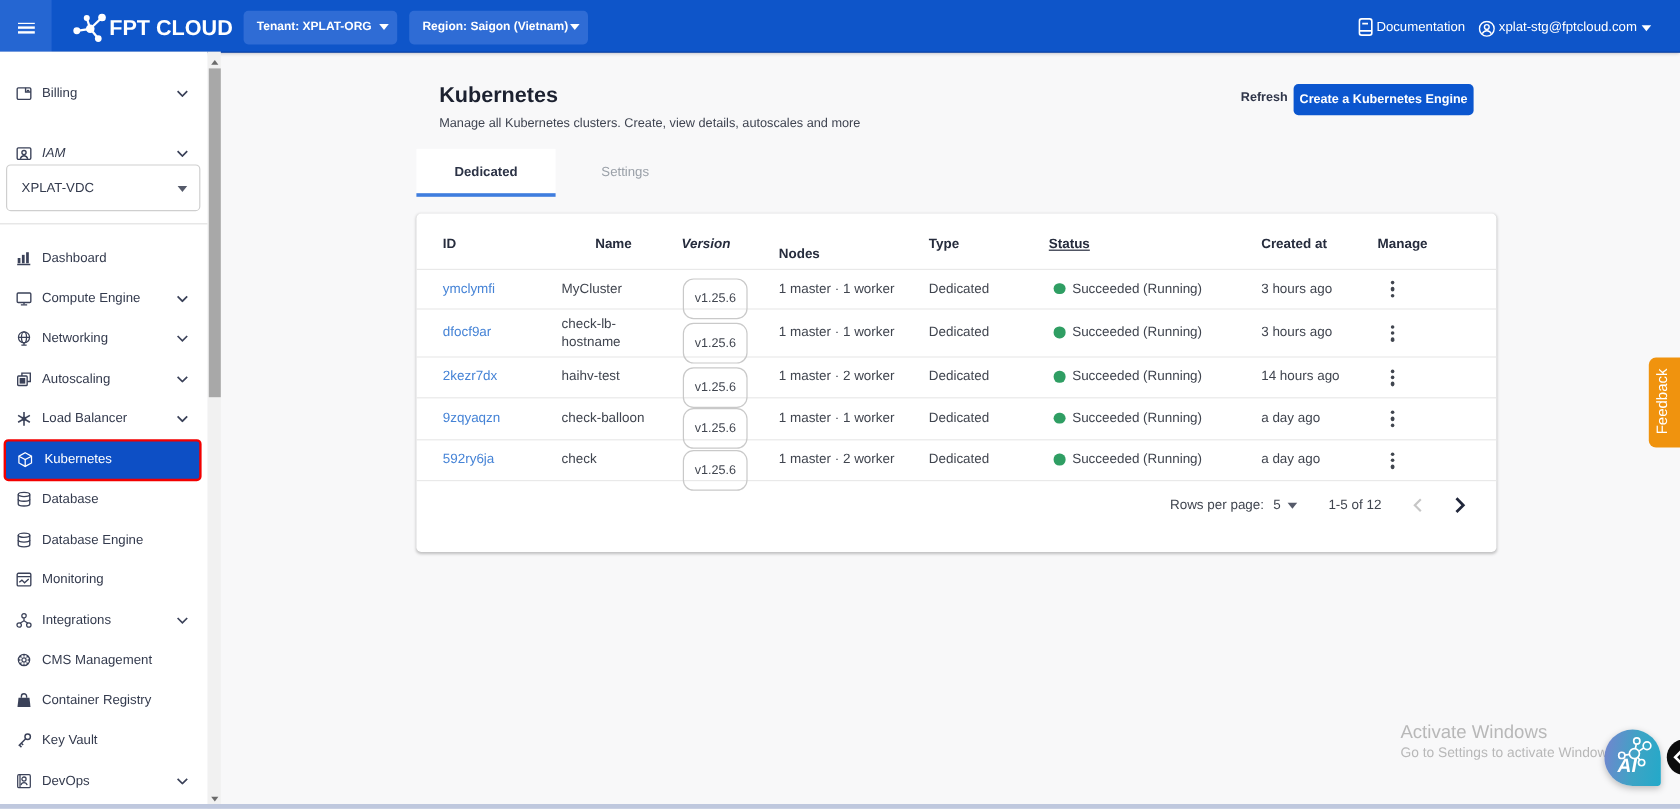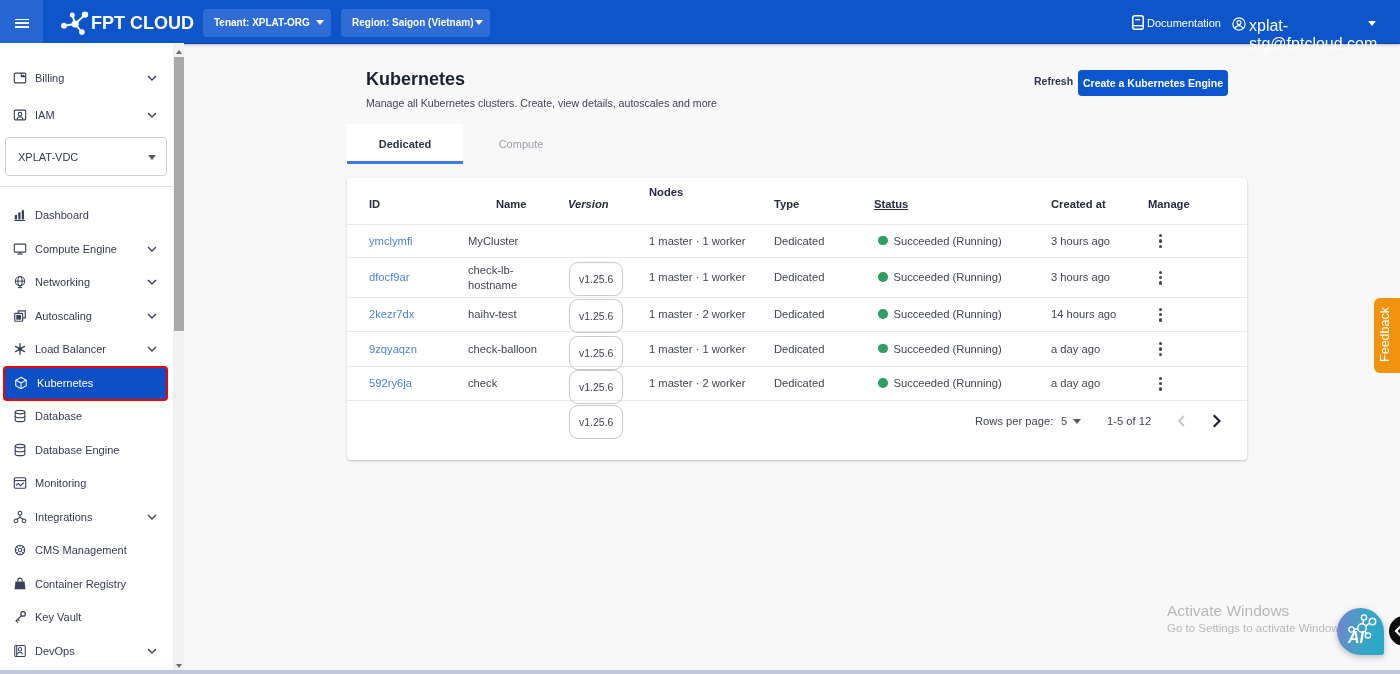--- a/index.html
+++ b/index.html
@@ -40,21 +40,21 @@
 
 #tab1 { position:absolute; left:347px; top:124px; width:116px; height:40px; background:#fff; font-size:11px; font-weight:bold; color:#2b3245; text-align:center; line-height:40px; }
 #tab2 { position:absolute; left:463px; top:124px; width:116px; height:40px; font-size:11px; color:#9aa0a8; text-align:center; line-height:40px; }
 #tabline { position:absolute; left:347px; top:161px; width:116px; height:3px; background:#3f7dde; }
 
 #card { position:absolute; left:347px; top:178px; width:900px; height:282px; background:#fff; border-radius:4px; box-shadow:0 1px 3px rgba(0,0,0,0.14), 0 1px 2px rgba(0,0,0,0.10); }
 .th { position:absolute; font-size:11.2px; font-weight:bold; color:#262c3d; white-space:nowrap; }
 .td { position:absolute; font-size:11.2px; color:#40454f; white-space:nowrap; display:flex; align-items:center; height:13px; }
 .tdlink { color:#4583d6; }
 .rowline { position:absolute; left:347px; width:900px; height:1px; background:#e9e9e9; }
-.pill { border:1px solid #c9c9c9; border-radius:9px; height:18px; padding:16px 9px; font-size:10.5px; color:#40454f;margin-top:30px; }
+.pill { border:1px solid #c9c9c9; border-radius:9px; height:18px; padding:16px 9px; font-size:10.5px; color:#40454f; }
 .gdot { width:9.5px; height:9.5px; border-radius:50%; background:#2f9e63; margin-right:6px; }
 .vdots { position:absolute; left:1159px; width:4px; }
 .vdots span { display:block; width:3.4px; height:3.4px; border-radius:50%; background:#41464f; margin-bottom:2.1px; }
 
 #feedback { position:absolute; left:1374px; top:298px; width:26px; height:75px; background:#f0930e; border-radius:6px 0 0 6px; }
 #feedback span { position:absolute; left:4px; top:70px; transform:rotate(-90deg); transform-origin:0 0; font-size:12.5px; color:#fff; width:67px; text-align:center; }
 
 #aw1 { position:absolute; left:1167px; top:602px; font-size:15.5px; color:rgba(125,125,125,0.52); }
 #aw2 { position:absolute; left:1167px; top:622px; font-size:11.5px; color:rgba(125,125,125,0.52); }
 
@@ -93,42 +93,42 @@
         <rect x="0.75" y="0.75" width="10.5" height="13.5" rx="2" fill="none" stroke="#fff" stroke-width="1.5"></rect>
         <line x1="3.2" y1="4.7" x2="8" y2="4.7" stroke="#fff" stroke-width="1.3"></line>
         <line x1="1" y1="10.7" x2="11" y2="10.7" stroke="#fff" stroke-width="1.4"></line>
       </svg>
     <span style="position:absolute;left:1147px;top:17px;font-size:11px;">Documentation</span>
     <svg style="position:absolute;left:1232px;top:16.5px;" width="14" height="14" viewBox="0 0 24 24">
         <circle cx="12" cy="12" r="10.5" fill="none" stroke="#fff" stroke-width="2"></circle>
         <circle cx="12" cy="9.5" r="3.4" fill="none" stroke="#fff" stroke-width="2"></circle>
         <path d="M5.5 19.2 C7 15.6 10 14.8 12 14.8 C14 14.8 17 15.6 18.5 19.2" fill="none" stroke="#fff" stroke-width="2"></path>
       </svg>
-    <span style="position:absolute;left:1249px;top:17px;font-size:16px;">xplat-stg@fptcloud.com</span>
+    <span style="position:absolute;left:1249px;top:17px;font-size:11px;">xplat-stg@fptcloud.com</span>
     <span class="caretw" style="position:absolute;left:1368px;top:21px;"></span>
   </div>
 </div>
 
 <div id="sidebar">
 
   <div class="sitem" style="top:18.5px;">
     <svg class="sicon" viewBox="0 0 16 16">
         <g fill="none" stroke="#3a4158" stroke-width="1.3">
           <rect x="1.5" y="2.5" width="13" height="11" rx="1.2"></rect>
           <path d="M9.5 2.5 v4 h5"></path>
         </g>
         <rect x="10.6" y="4.4" width="2.4" height="1.6" fill="#3a4158"></rect>
       </svg>
     <span class="stext">Billing</span>
     <svg class="schev" viewBox="0 0 10 6">
         <polyline points="1,1 5,5 9,1" fill="none" stroke="#3a4158" stroke-width="1.4"></polyline>
       </svg>
   </div>
 
-  <div class="sitem" style="top:55px;">
+  <div class="sitem" style="top:68px;font-style:italic;">
     <svg class="sicon" viewBox="0 0 16 16">
         <g fill="none" stroke="#3a4158" stroke-width="1.3">
           <rect x="1.5" y="2.5" width="13" height="11" rx="1.2"></rect>
           <circle cx="8" cy="7" r="2"></circle>
           <path d="M4.5 13 c0.6-2.2 2-3 3.5-3 s2.9 0.8 3.5 3"></path>
         </g>
       </svg>
     <span class="stext">IAM</span>
     <svg class="schev" viewBox="0 0 10 6">
         <polyline points="1,1 5,5 9,1" fill="none" stroke="#3a4158" stroke-width="1.4"></polyline>
@@ -320,30 +320,30 @@
 <div id="sbar"></div>
 <div id="sthumb"></div>
 <div class="sarrow" style="top:50px; border-bottom:4px solid #6b6b6b;"></div>
 <div class="sarrow" style="top:664px; border-top:4px solid #6b6b6b;"></div>
 
 <div id="h1">Kubernetes</div>
 <div id="subtitle">Manage all Kubernetes clusters. Create, view details, autoscales and more</div>
 <div id="refresh">Refresh</div>
 <div id="createbtn">Create a Kubernetes Engine</div>
 <div id="tab1">Dedicated</div>
-<div id="tab2">Compute</div>
+<div id="tab2">Settings</div>
 <div id="tabline"></div>
 
 <div id="card"></div>
 <div id="tablewrap">
 
   <div class="th" style="left:369px; top:198px;">ID</div>
   <div class="th" style="left:468px; top:198px;padding-left:28px;">Name</div>
   <div class="th" style="left:568px; top:198px;font-style:italic;">Version</div>
-  <div class="th" style="left:649px; top:186px;">Nodes</div>
+  <div class="th" style="left:649px; top:206px;">Nodes</div>
   <div class="th" style="left:774px; top:198px;">Type</div>
   <div class="th" style="left:874px; top:198px;text-decoration:underline;">Status</div>
   <div class="th" style="left:1051px; top:198px;">Created at</div>
   <div class="th" style="left:1148px; top:198px;">Manage</div>
   <div class="rowline" style="top:223.5px;"></div>
   <div class="rowline" style="top:257px;"></div>
   <div class="rowline" style="top:296.5px;"></div>
   <div class="rowline" style="top:331px;"></div>
   <div class="rowline" style="top:365.5px;"></div>
   <div class="rowline" style="top:400px;"></div>

